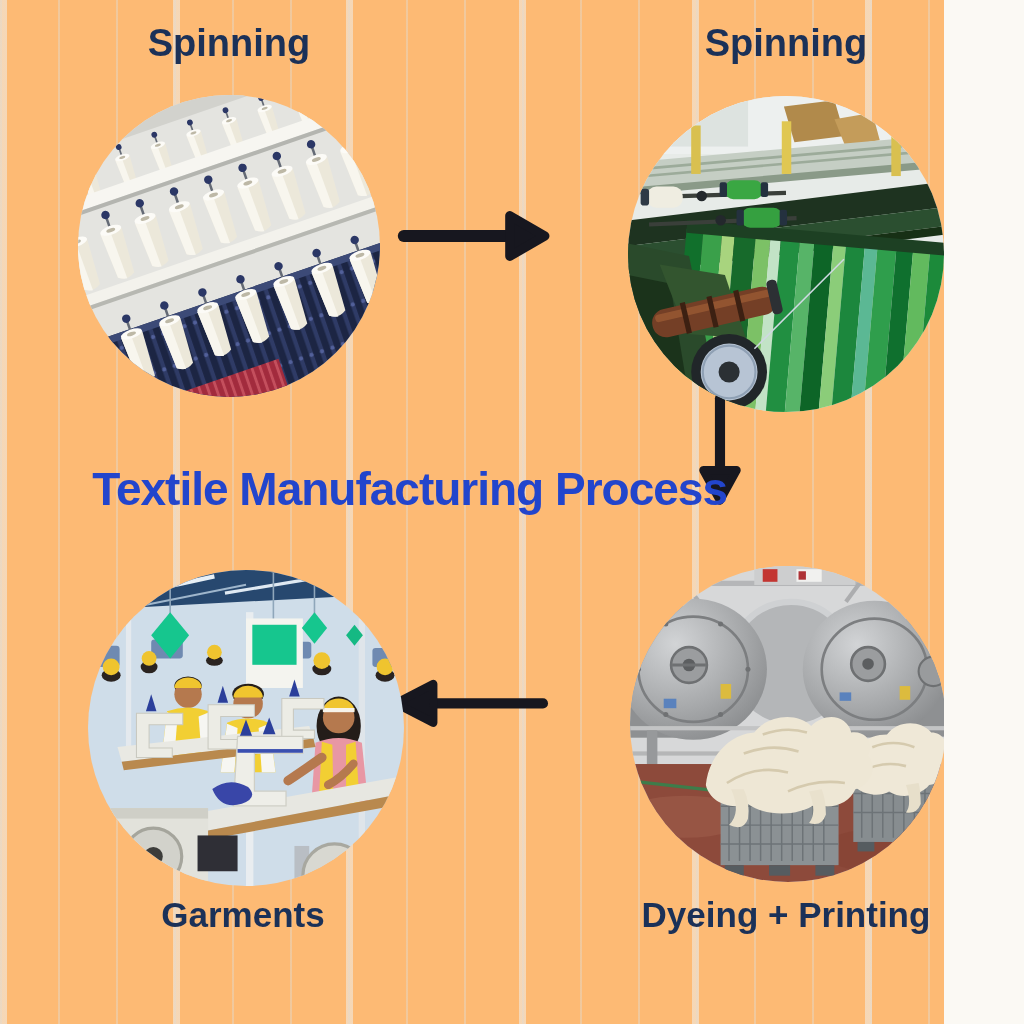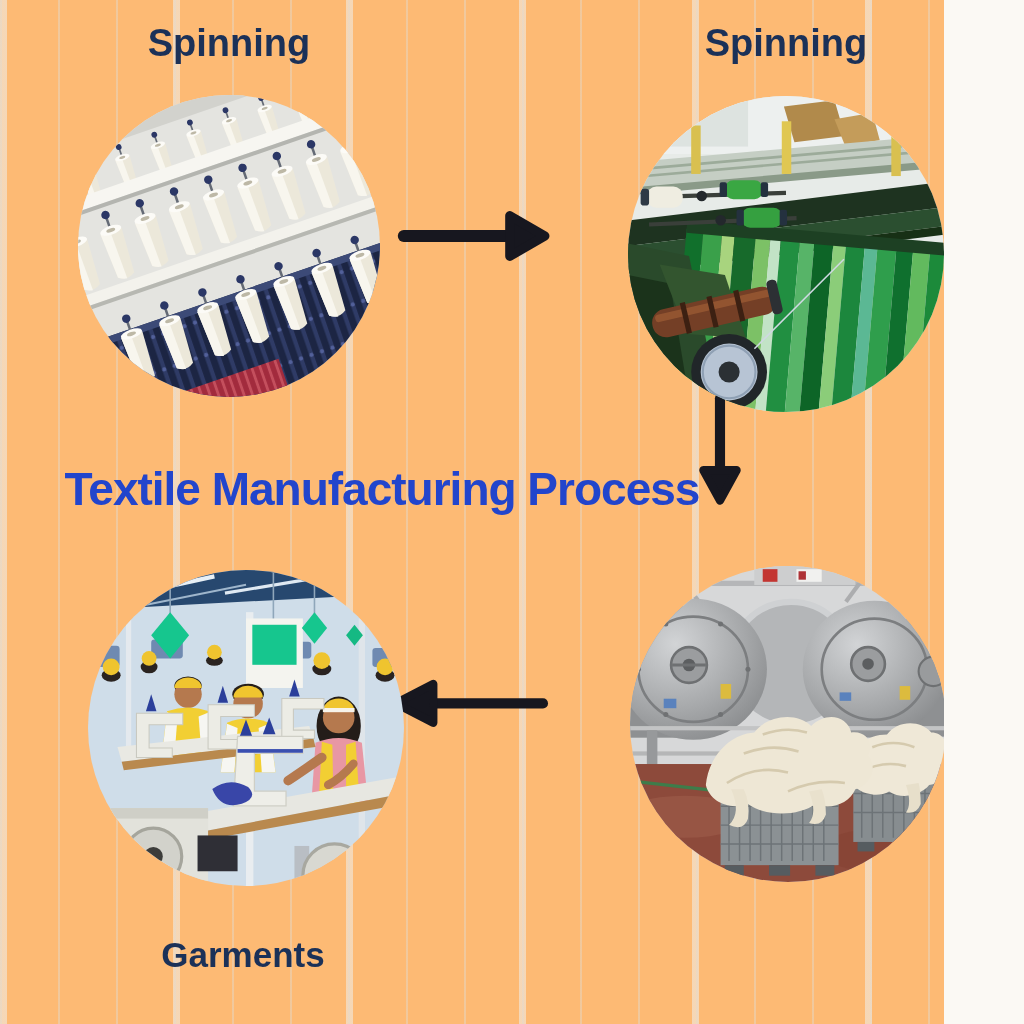--- a/index.html
+++ b/index.html
@@ -7,44 +7,45 @@
   .canvas{position:relative;width:944px;height:1024px;background:#fdba74;overflow:hidden;}
   .canvas::before{content:"";position:absolute;inset:0;pointer-events:none;z-index:0;
     background:
       repeating-linear-gradient(90deg, rgba(226,218,206,0.45) 0px, rgba(226,218,206,0.45) 2px, rgba(0,0,0,0) 2px, rgba(0,0,0,0) 58px),
       repeating-linear-gradient(90deg, rgba(240,235,227,0.6) 0px, rgba(240,235,227,0.6) 7px, rgba(0,0,0,0) 7px, rgba(0,0,0,0) 173px);}
   .node-circle{position:absolute;border-radius:50%;overflow:hidden;z-index:2;}
   .node-circle svg{display:block;width:100%;height:100%;}
   .top-label{position:absolute;font-weight:bold;font-size:38px;color:#1b3158;text-align:center;z-index:3;letter-spacing:0;}
   .bottom-label{position:absolute;font-weight:bold;font-size:35px;line-height:53px;color:#1b3158;text-align:center;z-index:3;}
   .bottom-label span{display:block;}
-  .main-title{position:absolute;left:37px;top:462px;width:690px;text-align:center;font-weight:bold;
+  .main-title{position:absolute;left:37px;top:462px;width:690px;text-align:right;font-weight:bold;
     font-size:46px;letter-spacing:-1px;color:#2245cc;z-index:3;}
   #spinning-circle{left:78px;top:95px;width:302px;height:302px;}
   #weaving-circle{left:628px;top:96px;width:316px;height:316px;}
   #garments-circle{left:88px;top:570px;width:316px;height:316px;}
   #dyeing-circle{left:630px;top:566px;width:316px;height:316px;}
   #spinning-label{left:78px;top:22px;width:302px;}
   #weaving-label{left:628px;top:22px;width:316px;}
-  #garments-label{left:78px;top:888px;width:330px;margin-top:40px;}
+  #garments-label{left:78px;top:888px;width:330px;}
   #dyeing-label{left:614px;top:888px;width:344px;}
   .arrows-layer{position:absolute;inset:0;z-index:1;pointer-events:none;}
 </style>
 </head>
 <body>
 
 <div class="canvas">
 
   <div class="top-label" id="spinning-label">Spinning</div>
   <div class="top-label" id="weaving-label">Spinning</div>
   <div class="main-title">Textile Manufacturing Process</div>
   <div class="bottom-label" id="garments-label">
     <span>Garments</span>
   </div>
   <div class="bottom-label" id="dyeing-label">
+    <span>Dyeing + Printing</span>
   </div>
 
   <svg class="arrows-layer" viewBox="0 0 1024 1024">
     <g fill="#17171f" stroke="#17171f">
       <line x1="438" y1="256" x2="550" y2="256" stroke-width="13" stroke-linecap="round"></line>
       <path d="M553,234 L553,278 L591,256 Z" stroke-width="10" stroke-linejoin="round"></path>
     </g>
     <g fill="#17171f" stroke="#17171f">
       <line x1="781" y1="432" x2="781" y2="510" stroke-width="11" stroke-linecap="round"></line>
       <path d="M763,510 L799,510 L781,543 Z" stroke-width="9" stroke-linejoin="round"></path>

